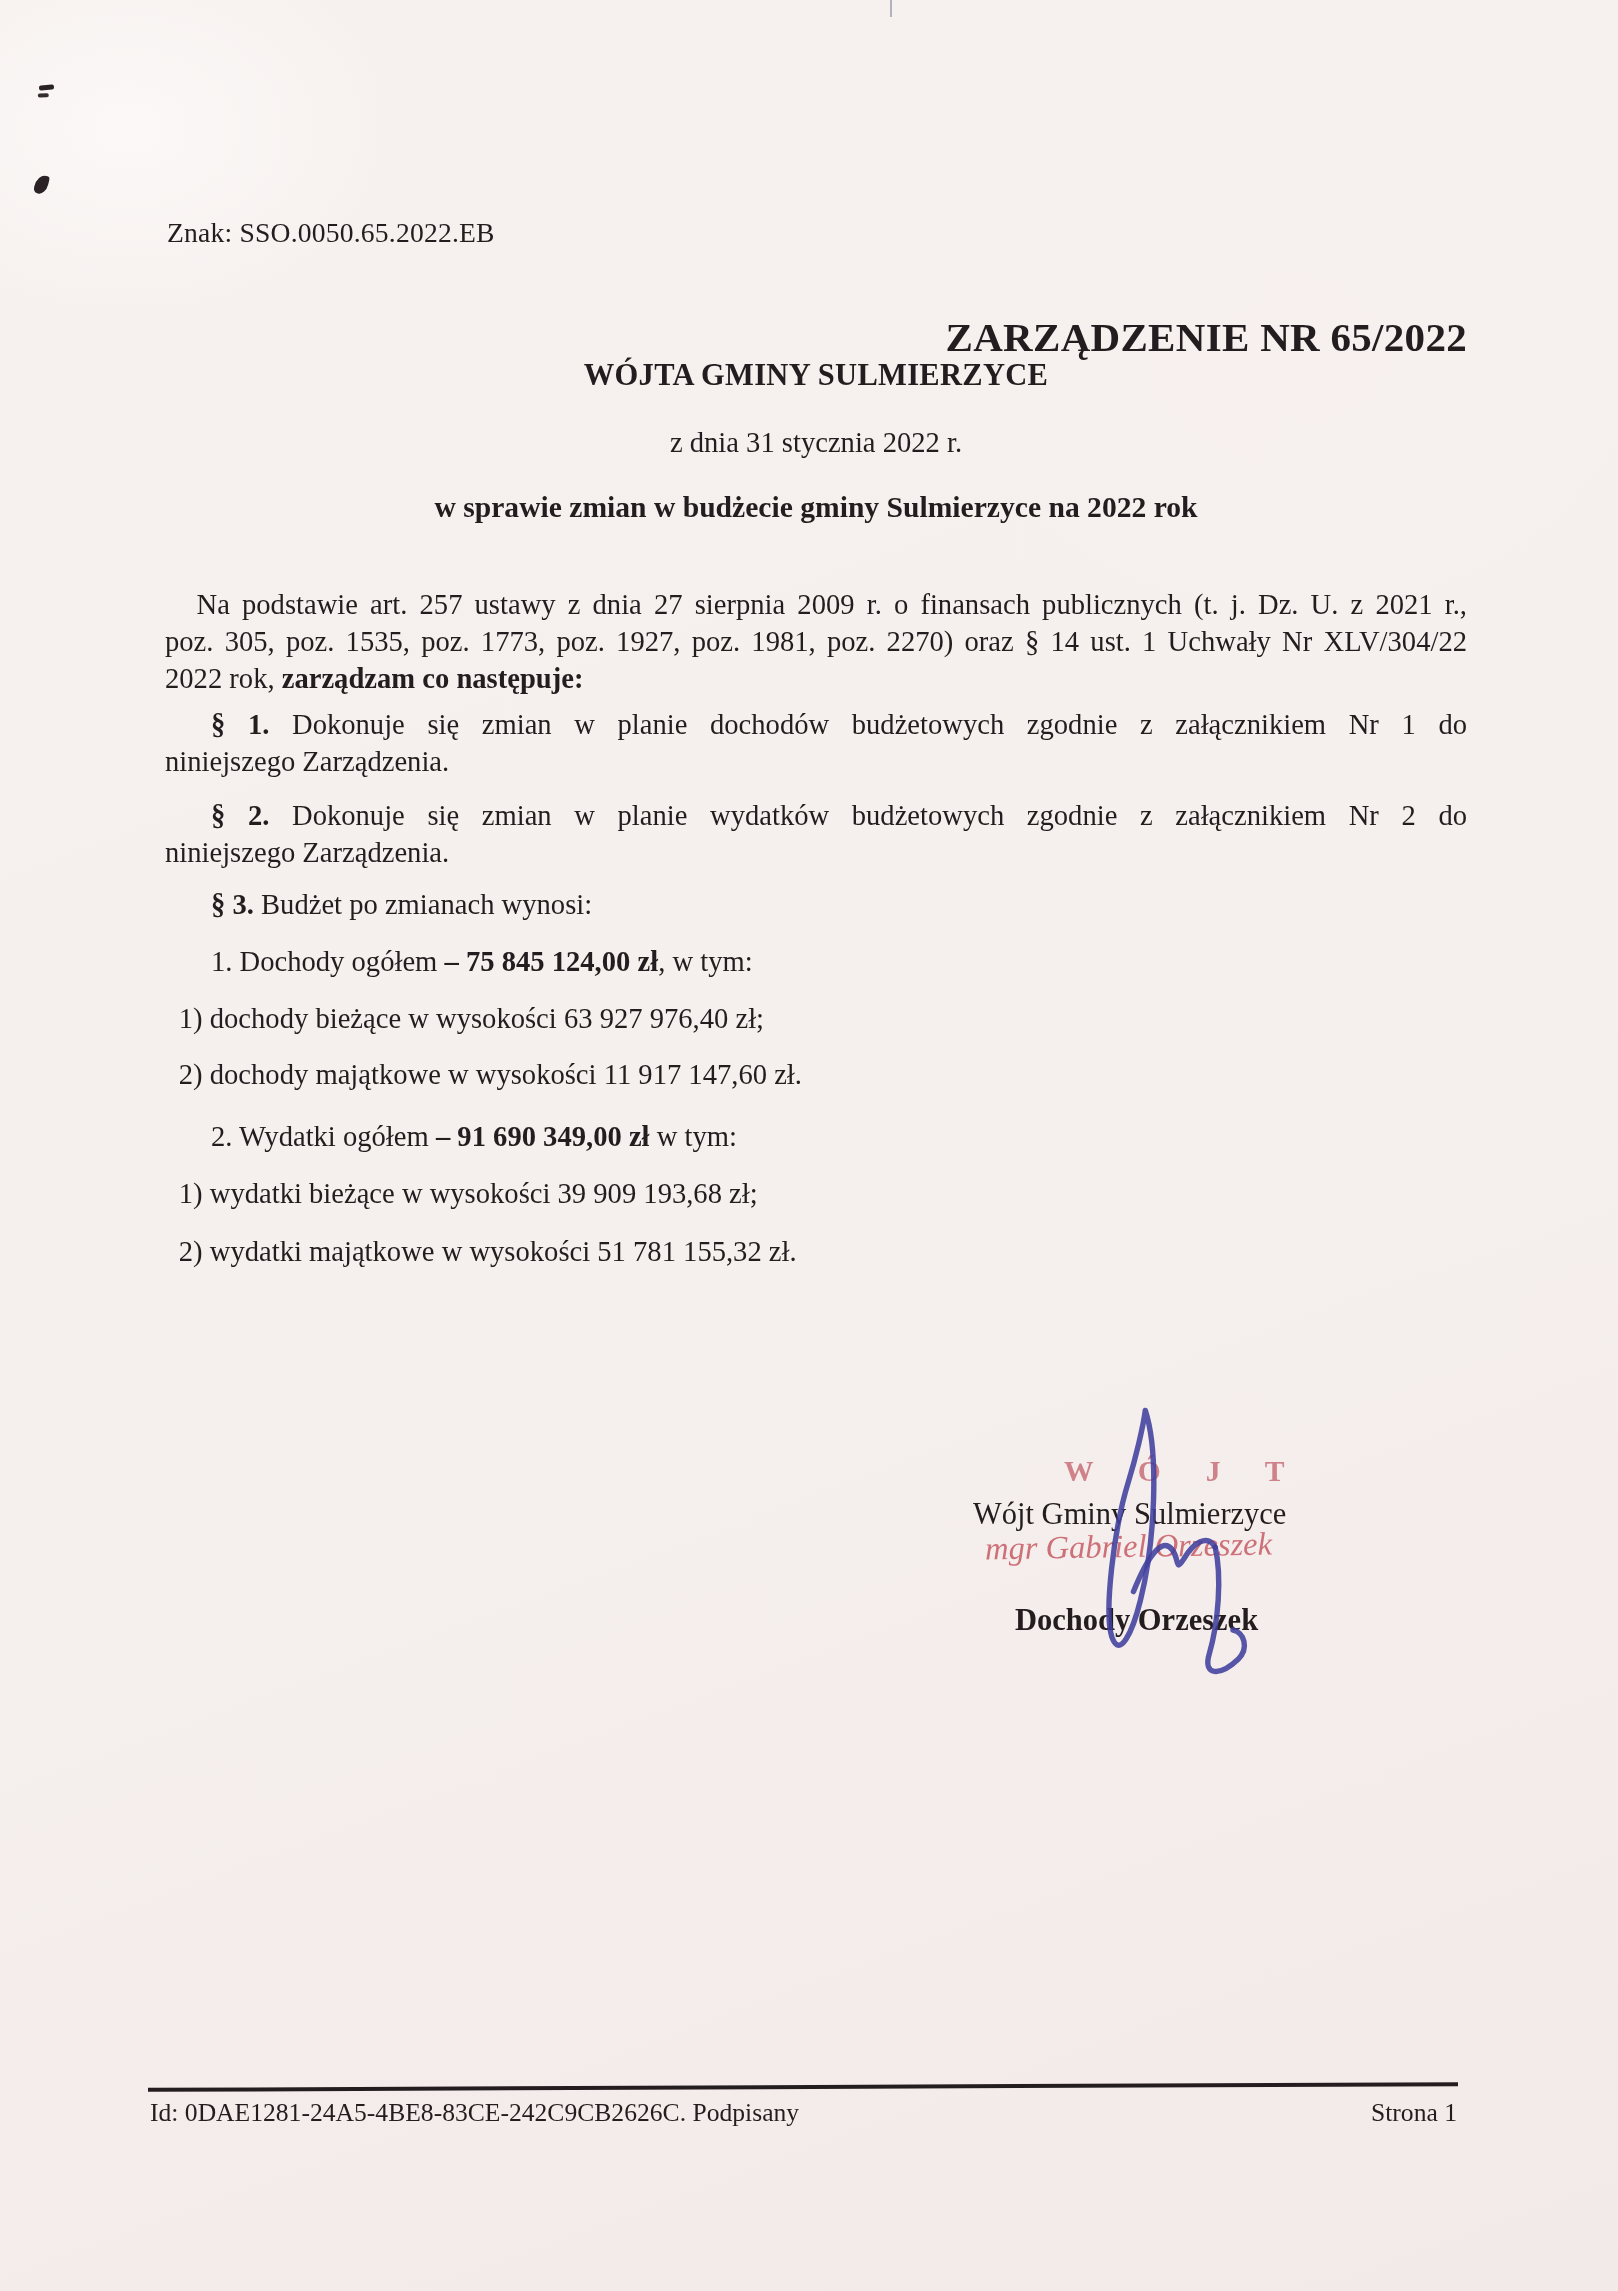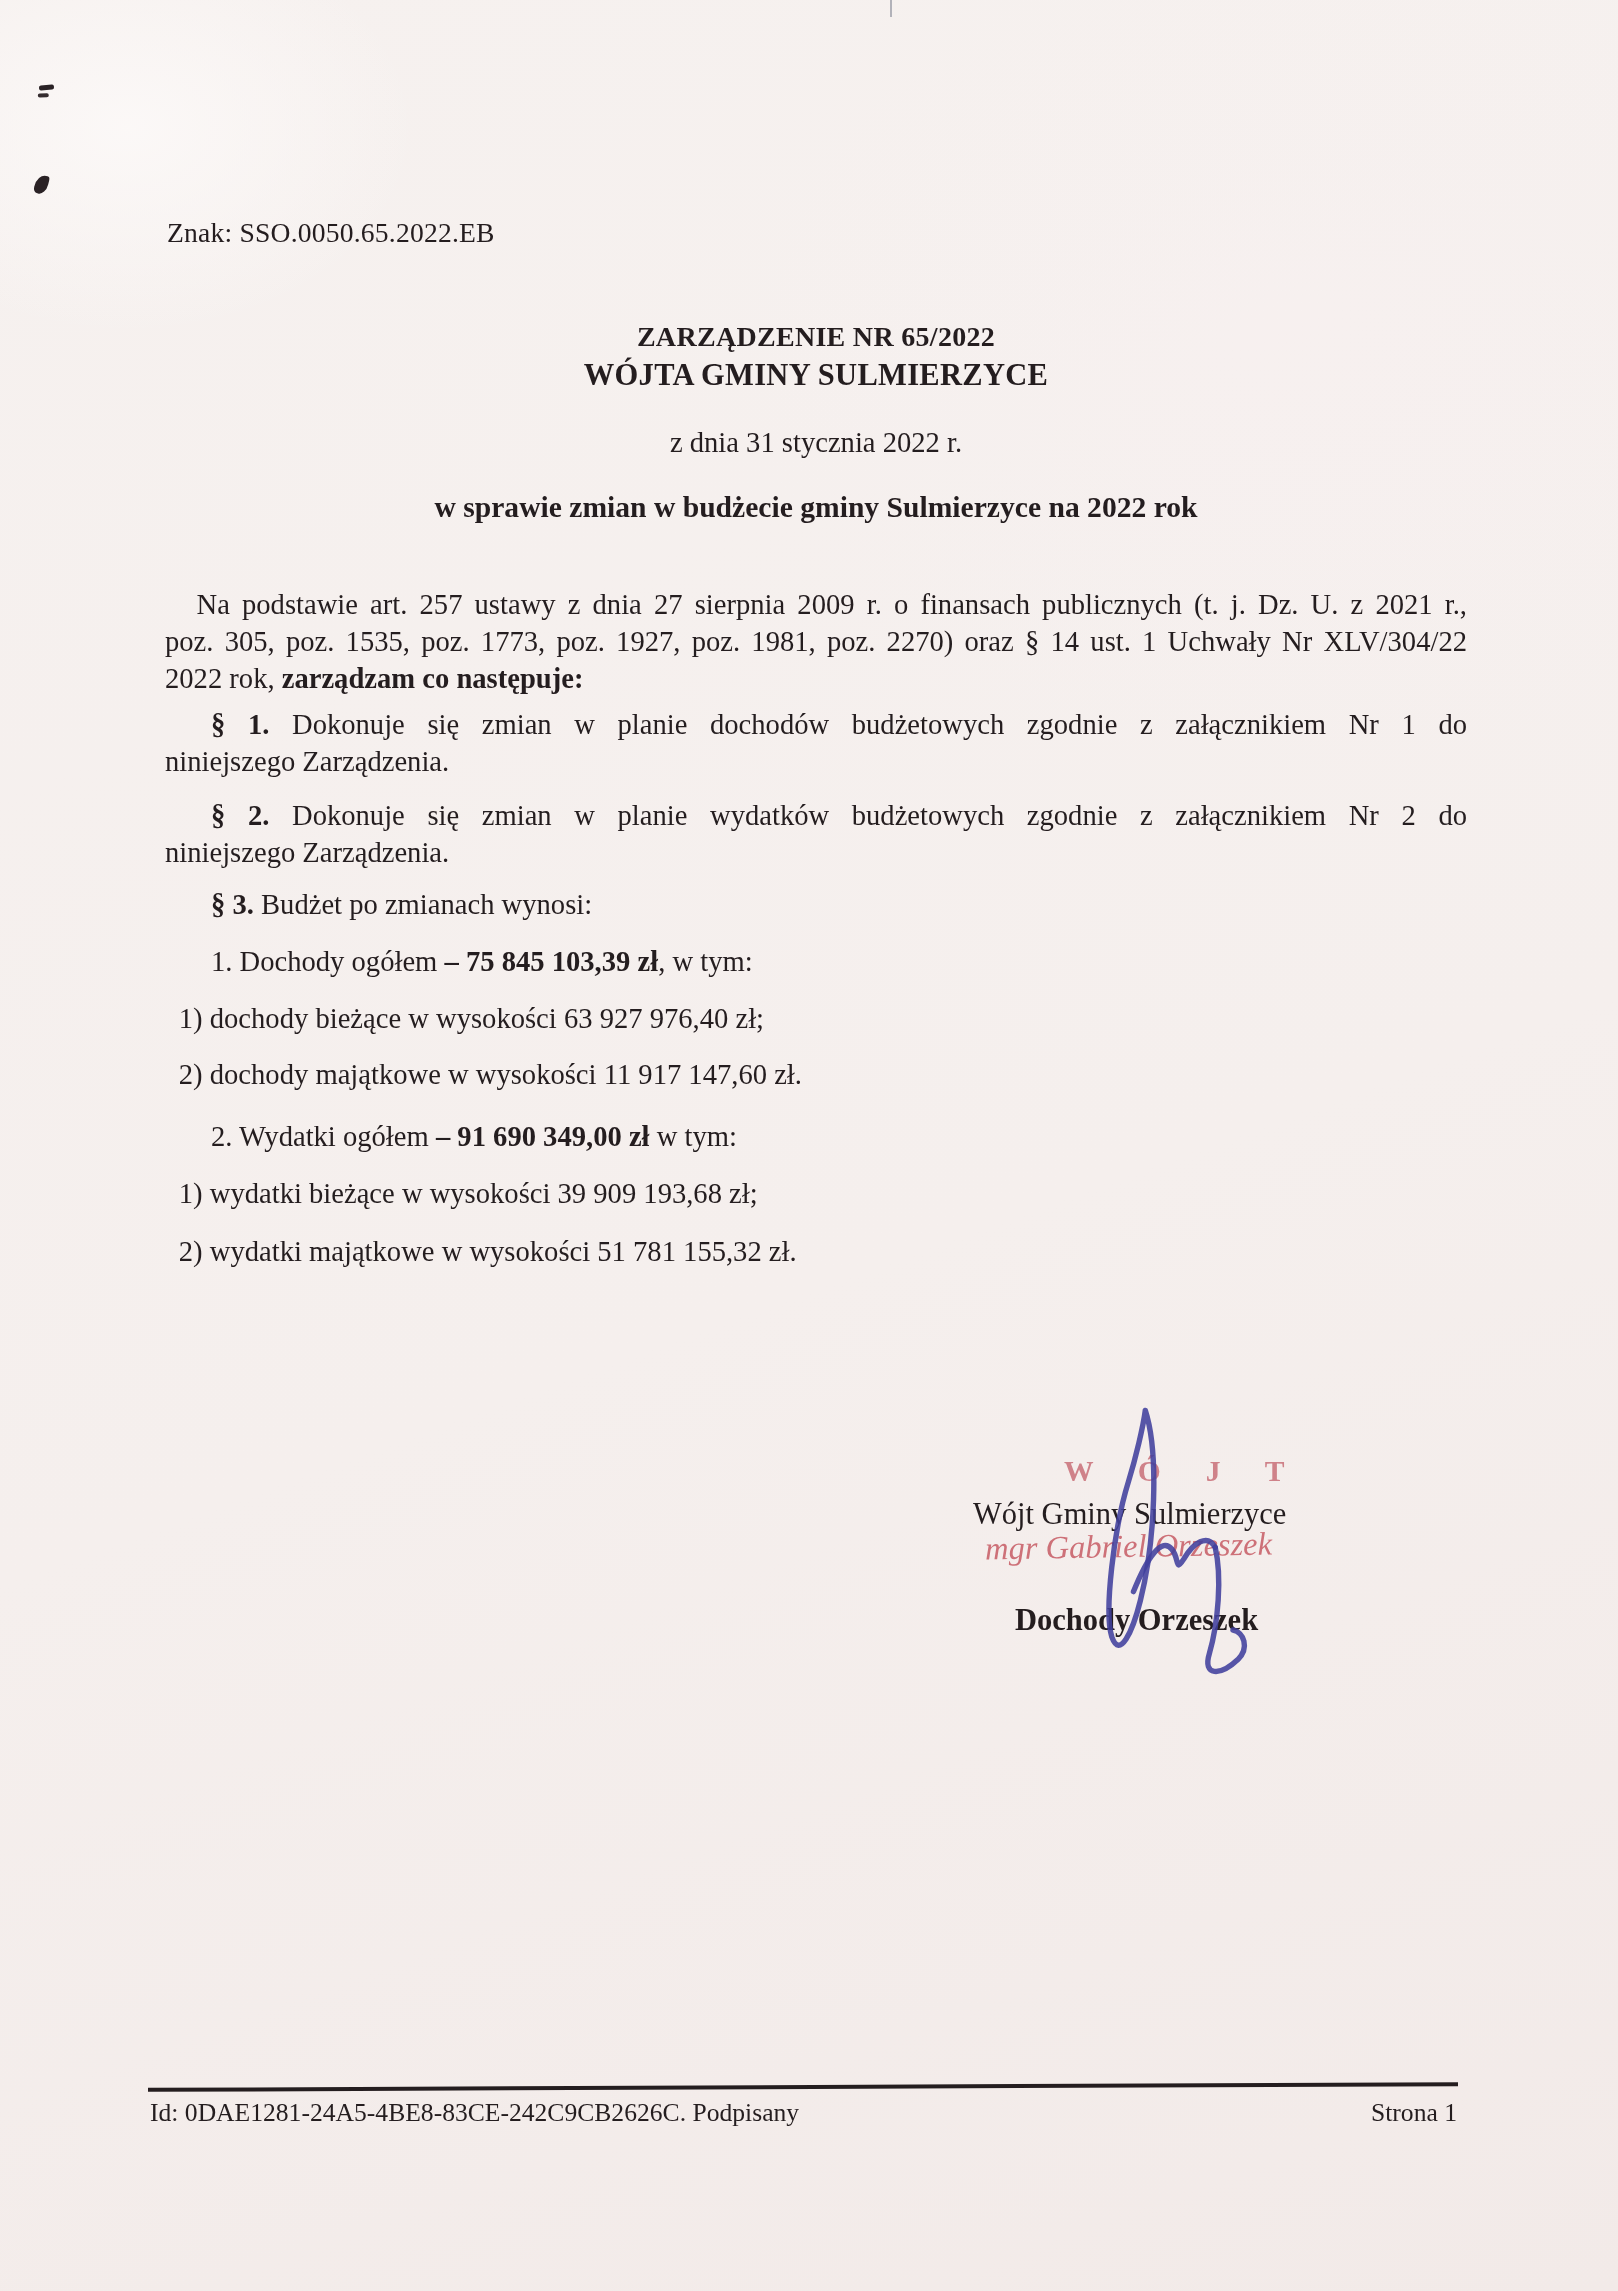--- a/index.html
+++ b/index.html
@@ -19,21 +19,21 @@
 
   
   .speck-a{left:39px;top:85px;width:14.8px;height:4.9px;background:#2a2225;border-radius:2px;transform:rotate(-6deg);}
   .speck-a::after{content:"";position:absolute;left:-2px;top:7.9px;width:10.8px;height:3.9px;background:#352c2f;border-radius:2px;transform:rotate(4deg);}
   .speck-b{left:35px;top:175px;width:12.8px;height:18.7px;background:#2a2225;border-radius:70% 20% 60% 30%;transform:rotate(14deg);}
   .topline{left:890px;top:0;width:2px;height:16.7px;background:#8d919c;opacity:.65;}
 
   
   .reference{left:167px;top:217px;font-size:27.6px;letter-spacing:0.2px;}
   .center-line{left:165px;width:1302px;text-align:center;}
-  .title1{top:321px;font-size:28px;font-weight:bold;letter-spacing:0.3px;}
+  .title1{top:313px;font-size:41px;font-weight:bold;letter-spacing:0.3px;text-align:right;}
   .title2{top:358px;font-size:30.5px;font-weight:bold;letter-spacing:0.3px;}
   .dateline{top:427px;font-size:28.6px;}
   .subject{top:491px;font-size:29.6px;font-weight:bold;}
 
   
   .doc-body{left:165px;top:586px;width:1302px;font-size:28.6px;line-height:37px;}
   .para{margin:0;}
   .line{white-space:normal;}
   .line.jfull{text-align:justify;text-align-last:justify;}
   .kind-base   .line.first{text-indent:31.5px;}
@@ -83,21 +83,21 @@
         <div class="line"><span>niniejszego Zarządzenia.</span></div>
       </div>
       <div class="para kind-section p2">
         <div class="line first jfull"><b>§ 2.</b><span> Dokonuje się zmian w planie wydatków budżetowych zgodnie z załącznikiem Nr 2 do</span></div>
         <div class="line"><span>niniejszego Zarządzenia.</span></div>
       </div>
       <div class="para kind-section p3">
         <div class="line first"><b>§ 3.</b><span> Budżet po zmianach wynosi:</span></div>
       </div>
       <div class="para kind-num p4">
-        <div class="line first"><span>1. Dochody ogółem </span><b>– 75 845 103,39 zł</b><span>, w  tym:</span></div>
+        <div class="line first"><span>1. Dochody ogółem </span><b>– 75 845 124,00 zł</b><span>, w  tym:</span></div>
       </div>
       <div class="para kind-paren p5">
         <div class="line first"><span>1) dochody bieżące w wysokości 63 927 976,40 zł;</span></div>
       </div>
       <div class="para kind-paren p6">
         <div class="line first"><span>2) dochody majątkowe w wysokości 11 917 147,60 zł.</span></div>
       </div>
       <div class="para kind-num p7">
         <div class="line first"><span>2. Wydatki ogółem </span><b>– 91 690 349,00 zł</b><span> w tym:</span></div>
       </div>

